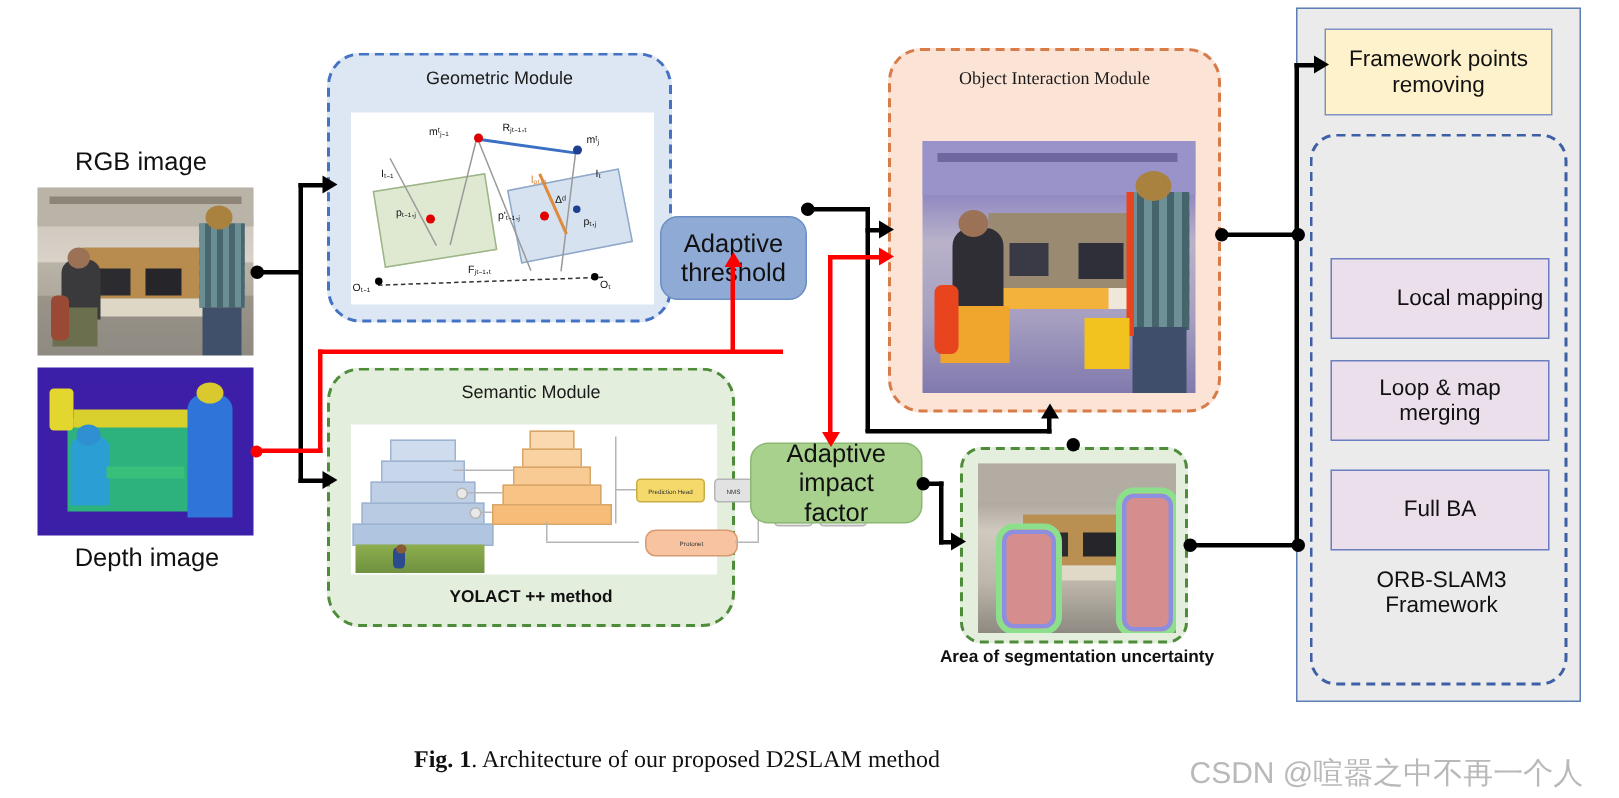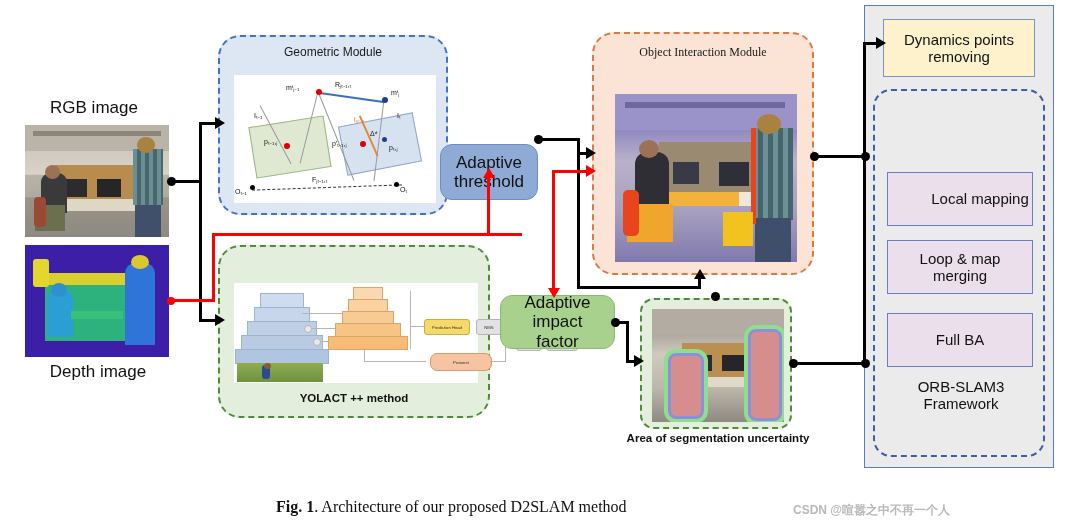--- a/index.html
+++ b/index.html
@@ -53,21 +53,21 @@
   .arw{position:absolute;width:0;height:0;}
   .arw-r{border-top:6px solid transparent;border-bottom:6px solid transparent;border-left:10px solid #000;}
   .arw-u{border-left:6px solid transparent;border-right:6px solid transparent;border-bottom:10px solid #000;}
   .arw-r-red{border-top:6px solid transparent;border-bottom:6px solid transparent;border-left:10px solid #fe0000;}
   .arw-u-red{border-left:6px solid transparent;border-right:6px solid transparent;border-bottom:10px solid #fe0000;}
   .arw-d-red{border-left:6px solid transparent;border-right:6px solid transparent;border-top:10px solid #fe0000;}
 
   .img-label{position:absolute;text-align:center;font-size:17px;color:#111;}
   .sub-label{position:absolute;text-align:center;font-size:11.5px;font-weight:bold;color:#111;}
   .caption{position:absolute;font-family:"Liberation Serif",serif;font-size:16px;color:#111;}
-  .watermark{position:absolute;font-size:12px;color:#b9b9b9;font-weight:bold;}
+  .watermark{position:absolute;font-size:20px;color:#b9b9b9;}
 </style>
 </head>
 <body>
 
 <div class="img-label" style="left:24px;top:98px;width:140px;">RGB image</div>
 
 <div class="photo rgb-photo" style="left:25px;top:125px;width:144px;height:112px;">
   <div class="abs" style="left:0;top:0;width:144px;height:26px;background:#b9b3a8;"></div>
   <div class="abs" style="left:8px;top:6px;width:128px;height:5px;background:#8d8577;"></div>
   <div class="abs" style="left:30px;top:40px;width:84px;height:34px;background:#b78c4e;"></div>
@@ -139,20 +139,21 @@
     <div class="abs" style="left:98px;top:64px;font-size:7px;">p'ₜ₋₁,ⱼ</div>
     <div class="abs" style="left:155px;top:68px;font-size:7px;">pₜ,ⱼ</div>
     <div class="abs" style="left:136px;top:55px;font-size:7px;">Δᵈ</div>
     <div class="abs" style="left:1px;top:112px;font-size:7px;">Oₜ₋₁</div>
     <div class="abs" style="left:166px;top:110px;font-size:7px;">Oₜ</div>
     <div class="abs" style="left:78px;top:100px;font-size:7px;">Fⱼₜ₋₁,ₜ</div>
   </div>
 </div>
 
 <div class="module mod-semantic" style="left:218px;top:245px;width:272px;height:173px;">
+  <div class="module-title" style="top:8px;">Semantic Module</div>
 
   <div class="abs ylc-photo" style="left:14px;top:36px;width:244px;height:100px;">
 
     <div class="abs" style="left:26px;top:10px;width:42px;height:13px;background:#cfdcee;border:1px solid #9db3cf;"></div>
     <div class="abs" style="left:20px;top:24px;width:54px;height:13px;background:#c7d6ea;border:1px solid #9db3cf;"></div>
     <div class="abs" style="left:13px;top:38px;width:68px;height:13px;background:#bfd0e6;border:1px solid #9db3cf;"></div>
     <div class="abs" style="left:7px;top:52px;width:80px;height:13px;background:#b8cbe3;border:1px solid #9db3cf;"></div>
     <div class="abs" style="left:1px;top:66px;width:92px;height:13px;background:#b0c5e0;border:1px solid #9db3cf;"></div>
     <div class="abs" style="left:3px;top:80px;width:86px;height:19px;background:linear-gradient(180deg,#8fae4e,#6f9140);"></div>
     <div class="abs" style="left:28px;top:82px;width:8px;height:14px;background:#2b4b8f;border-radius:3px;"></div>
@@ -235,21 +236,21 @@
     <div class="abs" style="left:70px;top:46px;width:22px;height:16px;background:#26262a;"></div>
     <div class="abs" style="left:12px;top:40px;width:36px;height:66px;background:#d68d8d;
                 border:4px solid #8ce08c;border-radius:12px;box-shadow:inset 0 0 0 3px #8e8ee0;"></div>
     <div class="abs" style="left:92px;top:16px;width:34px;height:92px;background:#d68d8d;
                 border:4px solid #8ce08c;border-radius:12px;box-shadow:inset 0 0 0 3px #8e8ee0;"></div>
   </div>
 </div>
 <div class="sub-label" style="left:618px;top:432px;width:200px;">Area of segmentation uncertainty</div>
 
 <div class="fw-panel" style="left:864px;top:5px;width:190px;height:463px;">
-  <div class="fw-box fw-yellow" style="left:18px;top:13px;width:152px;height:58px;padding:0 8px;">Dynamics points removing</div>
+  <div class="fw-box fw-yellow" style="left:18px;top:13px;width:152px;height:58px;padding:0 8px;">Framework points removing</div>
 
   <div class="fw-inner" style="left:8px;top:83px;width:172px;height:368px;">
     <div class="fw-box fw-pink" style="left:12px;top:81px;width:146px;height:54px;padding-left:40px;">Local mapping</div>
     <div class="fw-box fw-pink" style="left:12px;top:222px;width:146px;height:54px;">Full BA</div>
     <div class="fw-box fw-pink" style="left:12px;top:149px;width:146px;height:54px;padding:0 10px;">Loop &amp; map merging</div>
     <div class="fw-label" style="left:6px;top:287px;width:160px;">ORB-SLAM3 Framework</div>
   </div>
 </div>
 
 <div class="ln" style="left:169px;top:180px;width:32px;height:3px;"></div>

